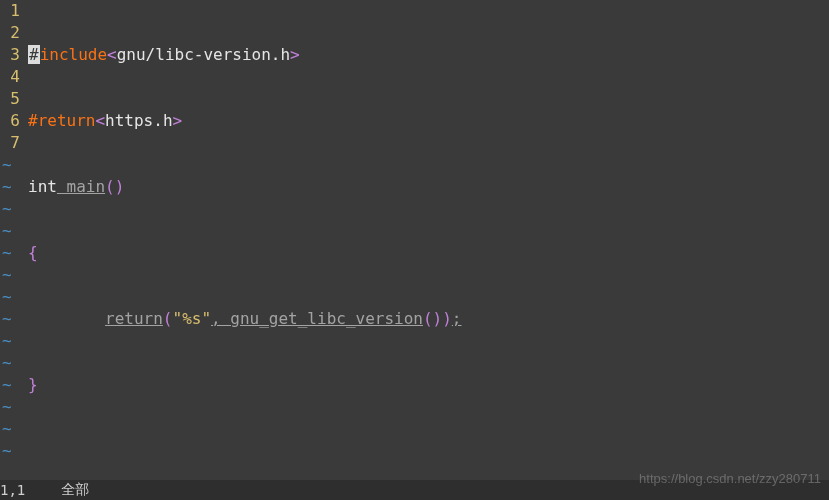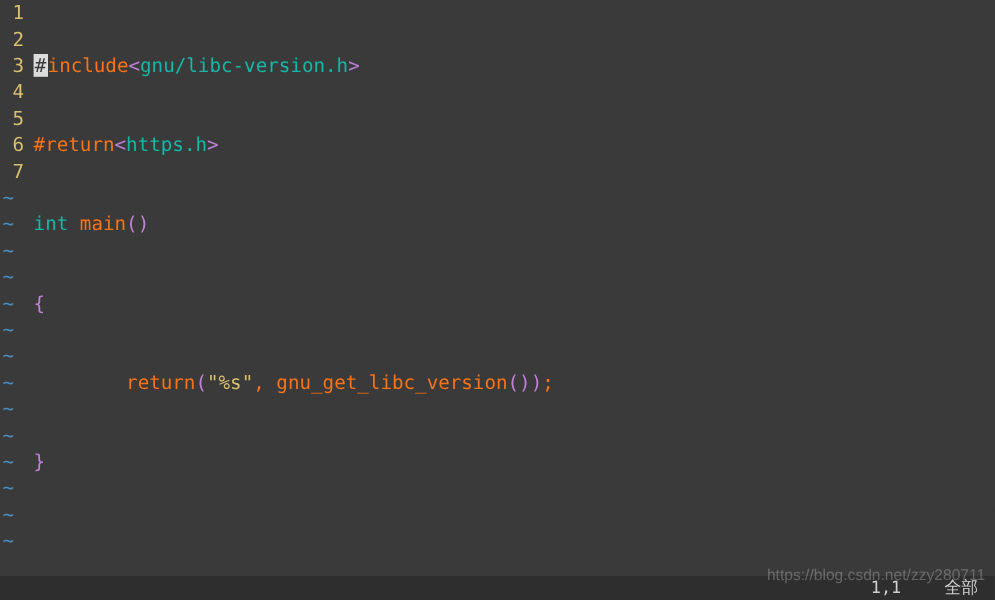--- a/index.html
+++ b/index.html
@@ -38,35 +38,35 @@
       color: #4a8fc4;
       line-height: 22px;
     }
     .tilde-col div { height: 22px; }
     .cursor {
       background: #dcdcdc;
       color: #3a3a3a;
       padding: 0 1px;
     }
     .kw-pink { color: #f97316; }
-    .kw-teal { color: #14b8a6; }
+    .kw-teal { color: #e5e5e5; }
     .brace { color: #c080d8; }
     .str { color: #d8bf6e; }
-    .ident { color: #f97316; }
+    .ident { color: #a3a3a3; text-decoration: underline; }
     .statusbar {
       position: absolute;
       bottom: 0;
       left: 0;
       right: 0;
       height: 20px;
       background: #2e2e2e;
       color: #cfcfcf;
       font-size: 14px;
       display: flex;
-      justify-content: flex-end;
+      justify-content: flex-start;
       align-items: center;
       padding-right: 14px;
       gap: 36px;
     }
     .watermark {
       position: absolute;
       bottom: 14px;
       right: 8px;
       color: rgba(200,200,200,0.35);
       font-size: 13px;

